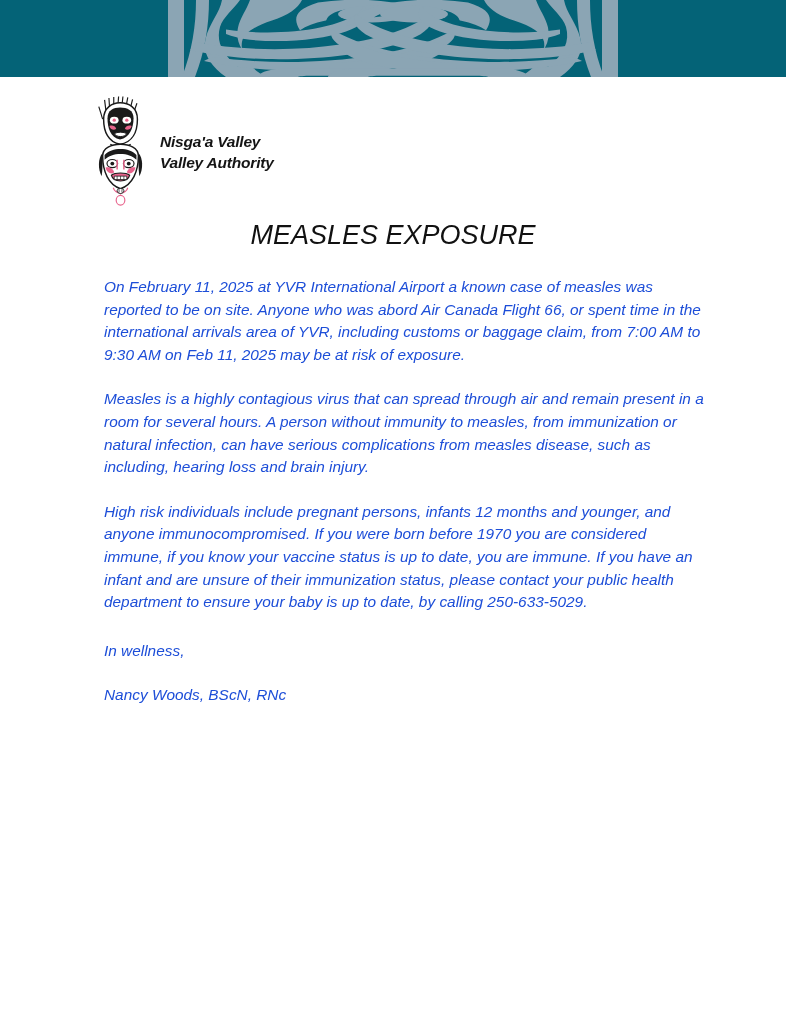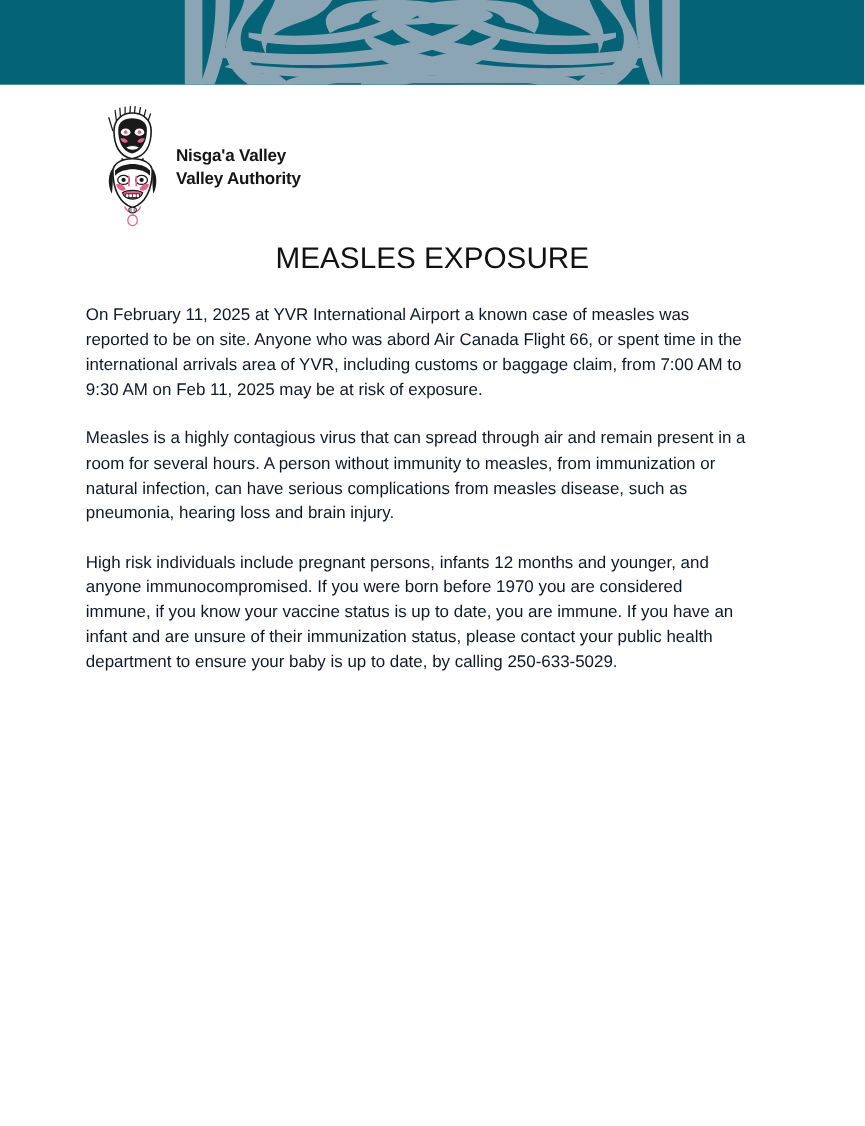--- a/index.html
+++ b/index.html
@@ -9,20 +9,21 @@
   }
   body {
     font-family: "Liberation Sans", sans-serif;
   }
   .page {
     position: relative;
     width: 786px;
     height: 880px;
     background: #ffffff;
     overflow: hidden;
+    font-style: italic;
   }
 
   
   .banner {
     position: absolute;
     left: 0;
     width: 786px;
     background: #046377;
     overflow: hidden;
   }
@@ -88,25 +89,25 @@
     font-size: 27px;
     line-height: 34px;
     color: #111111;
     font-family: "Liberation Sans", sans-serif;
     font-weight: normal;
     margin: 0;
   }
   .content {
     position: absolute;
     top: 276px;
-    left: 78px;
+    left: 104px;
     width: 604px;
     font-size: 15.4px;
     line-height: 22.6px;
-    color: #0f172a;
+    color: #1d4ed8;
   }
   .content p {
     margin: 0 0 22px 0;
   }
   ul.bullets {
     list-style: none;
     margin: 0 0 22px 0;
     padding: 0;
   }
   ul.bullets li {
@@ -241,24 +242,26 @@
     <div class="logo-text">
       <div>Nisga'a Valley</div>
       <div>Valley Authority</div>
     </div>
   </div>
 
   <h1 class="doc-title">MEASLES EXPOSURE</h1>
 
   <div class="content">
     <p>On February 11, 2025 at YVR International Airport a known case of measles was reported to be on site. Anyone who was abord Air Canada Flight 66, or spent time in the international arrivals area of YVR, including customs or baggage claim, from 7:00 AM to 9:30 AM on Feb 11, 2025 may be at risk of exposure.</p>
-    <p>Measles is a highly contagious virus that can spread through air and remain present in a room for several hours.  A person without immunity to measles, from immunization or natural infection, can have serious complications from measles disease, such as pneumonia, hearing loss and brain injury.</p>
+    <p>Measles is a highly contagious virus that can spread through air and remain present in a room for several hours.  A person without immunity to measles, from immunization or natural infection, can have serious complications from measles disease, such as including, hearing loss and brain injury.</p>
     <p>High risk individuals include pregnant persons, infants 12 months and younger, and anyone immunocompromised. If you were born before 1970 you are considered immune, if you know your vaccine status is up to date, you are immune. If you have an infant and are unsure of their immunization status, please contact your public health department to ensure your baby is up to date, by calling 250-633-5029.</p>
     <div class="signature">
+      <div>In wellness,</div>
       <div class="sig-gap"></div>
+      <span class="line">Nancy Woods, BScN, RNc</span>
     </div>
   </div>
 
   <div class="banner banner-footer">
     <svg width="786" height="79" viewBox="0 0 786 240" preserveAspectRatio="none">
       <g fill="#8ba5b4">
         <g>
           <path d="M168 0 h16 v240 h-16 z"></path>
           <path d="M196 0 h13 c0 80 -4 160 -14 240 h-13 c10 -80 14 -160 14 -240 z"></path>
           <path d="M222 0 h80 c-4 26 -14 48 -30 64 c-18 18 -28 40 -30 66 c-2 40 6 78 24 110 h-40 c-18 -40 -24 -82 -20 -124 c3 -40 14 -78 16 -116 z"></path>

